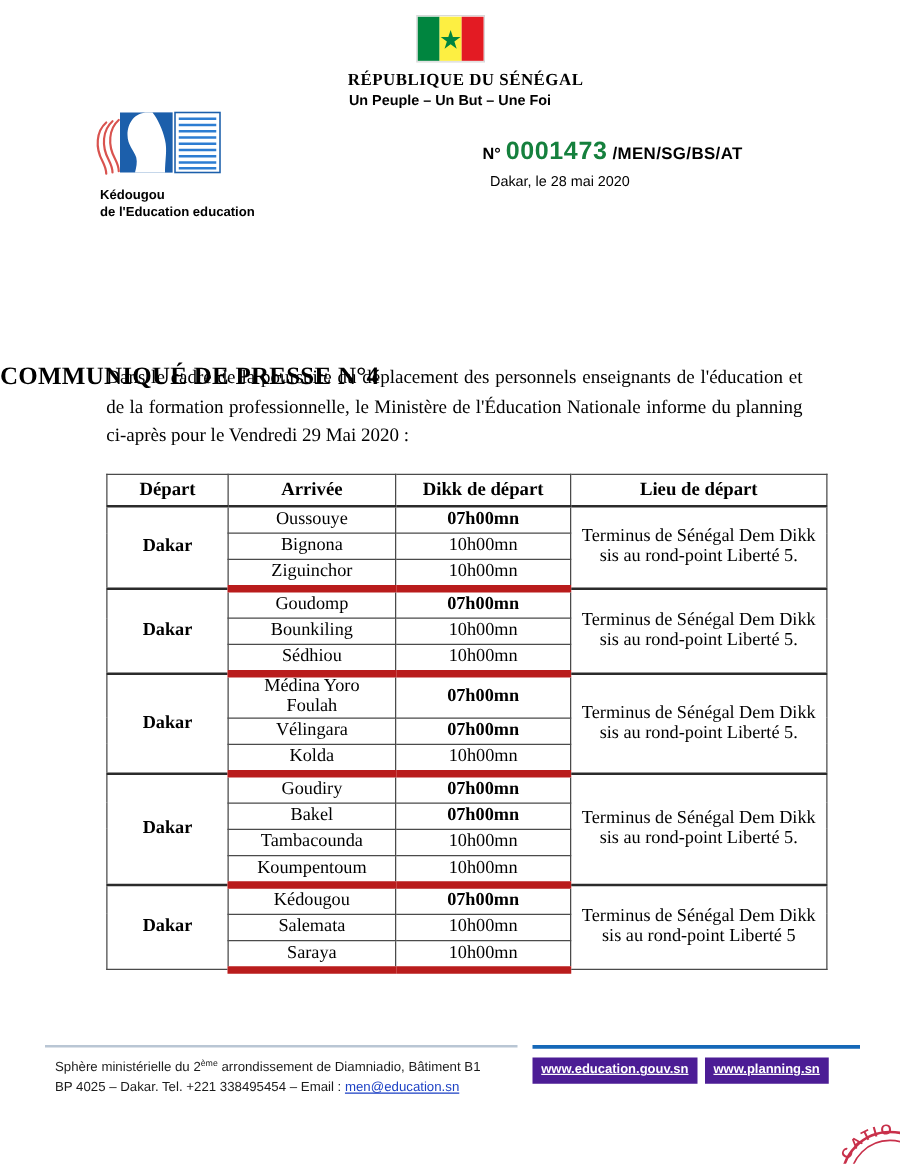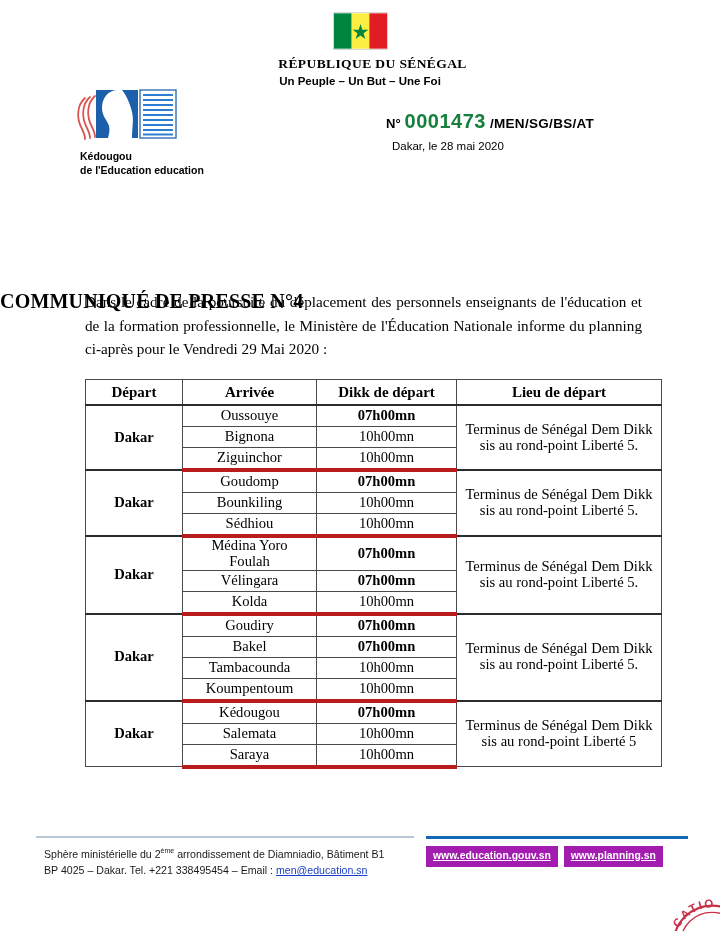--- a/index.html
+++ b/index.html
@@ -163,21 +163,21 @@
   td.place-cell {
     font-size: 12.2px;
     line-height: 1.32;
     padding: 0 6px;
   }
   td.arrivee-two-line {
     line-height: 1.22;
     padding: 4px 0;
   }
   tr.section-start > td { border-top: 2px solid #2b2b2b; }
-  tr.section-last > td { border-bottom: 4px solid #b91c1c; }
+  tr.section-last > td { border-bottom: 6px solid #b91c1c; }
 
   
   .footer {
     position: absolute;
     left: 0;
     top: 836px;
     width: 720px;
     height: 95px;
   }
   .footer-rule-grey {
@@ -212,21 +212,21 @@
     text-decoration: underline;
   }
   .site-btns {
     position: absolute;
     left: 426px;
     top: 10px;
     display: flex;
     gap: 6px;
   }
   .site-btn {
-    background: #a21caf;
+    background: #4c1d95;
     color: #ffffff;
     font-family: "Liberation Sans", sans-serif;
     font-weight: bold;
     font-size: 10.4px;
     text-decoration: underline;
     padding: 5px 7px 6px 7px;
     white-space: nowrap;
     line-height: 1;
   }
 

